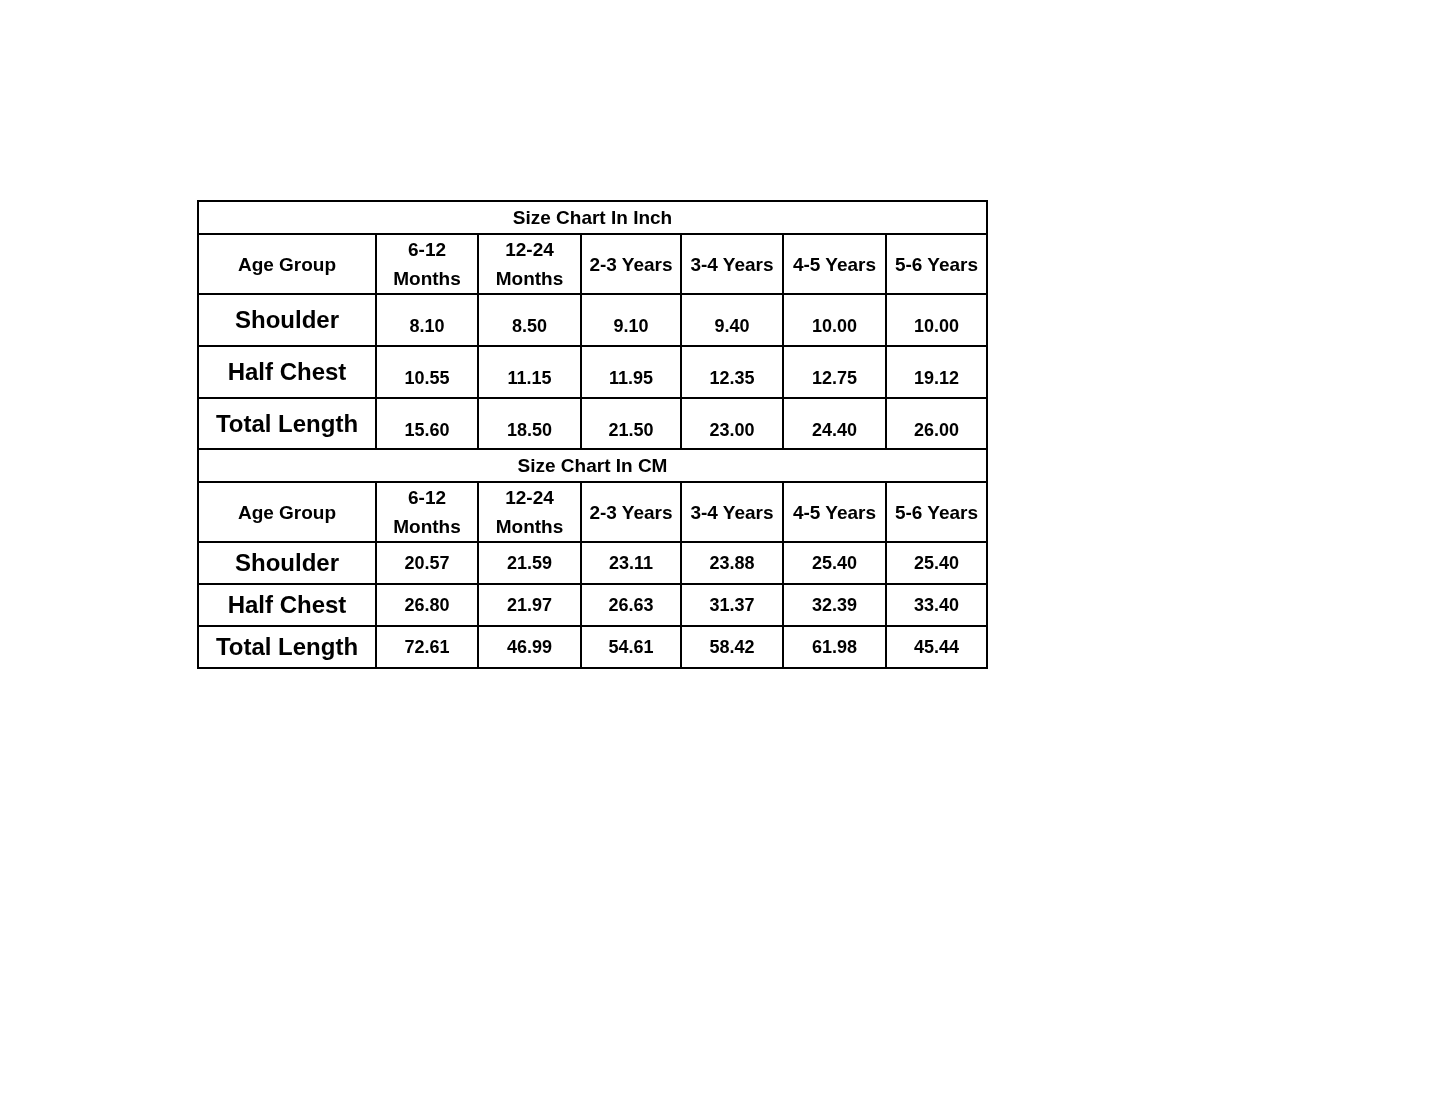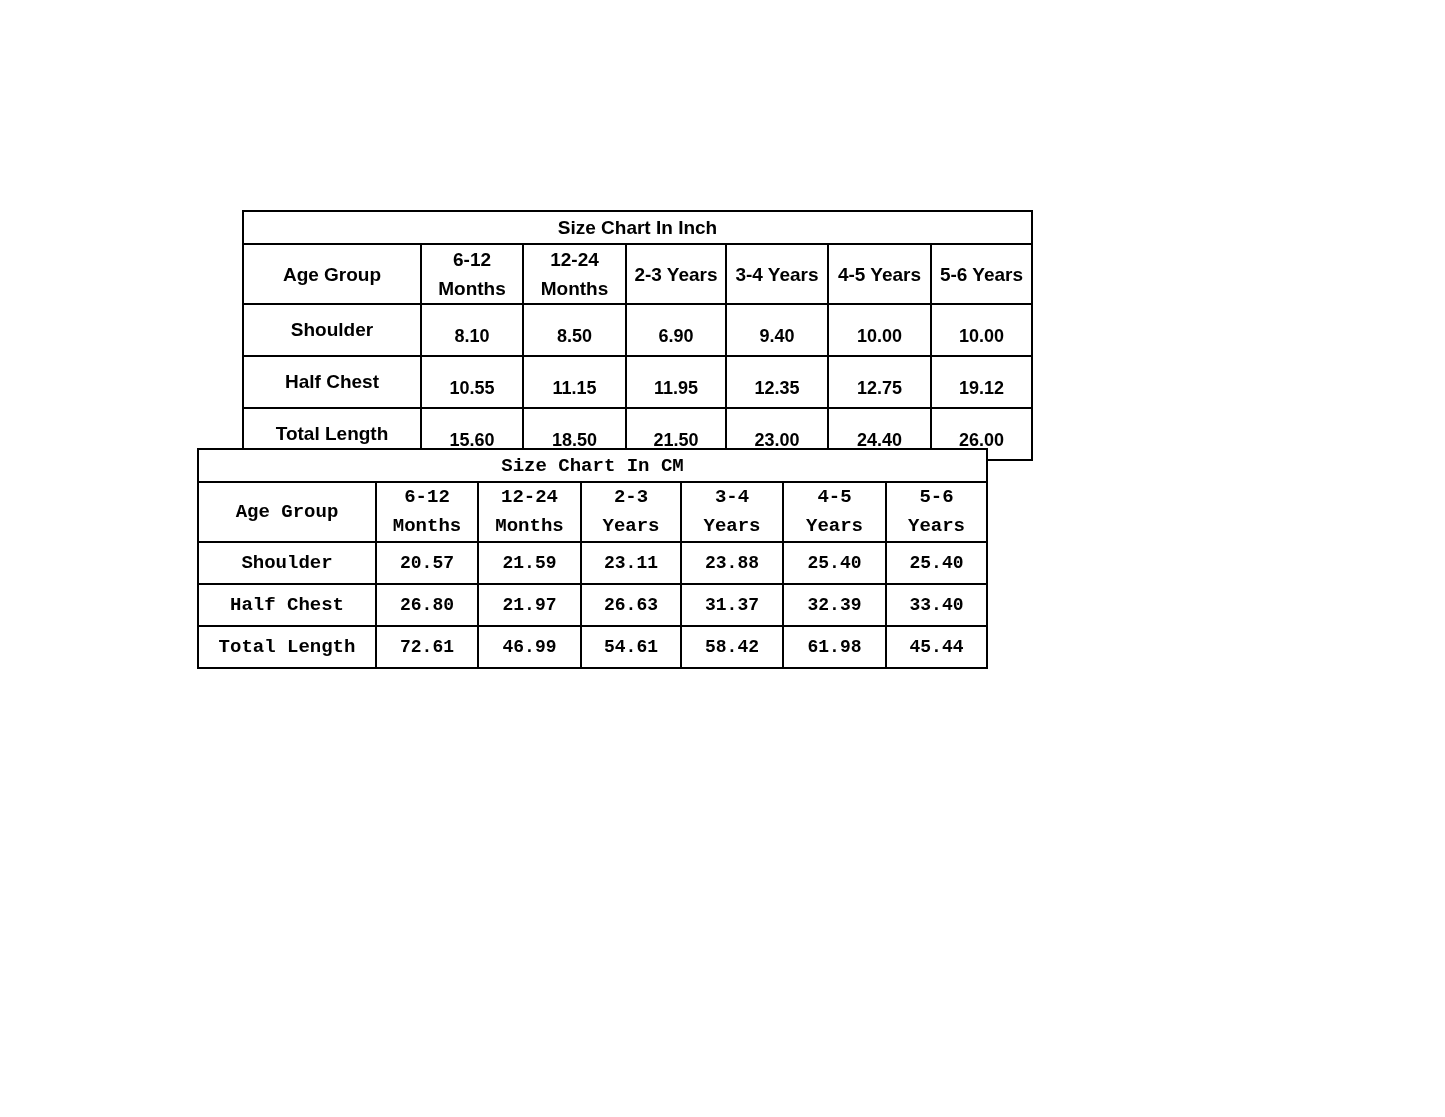--- a/index.html
+++ b/index.html
@@ -39,33 +39,33 @@
     font-size: 19px;
   }
   tr.r-head td {
     height: 58px;
     font-size: 19px;
     line-height: 29px;
   }
   td.wrap2 { white-space: pre-line; }
   tr.r-data td {
     height: 40px;
-    font-size: 19px;
+    font-size: 24px;
   }
   tr.r-data td.vl {
     font-size: 18px;
   }
   
   table.t-inch tr.r-data td.vl {
     vertical-align: bottom;
     padding-bottom: 10px;
     line-height: 18px;
   }
-  .t-inch { top: 210px; margin-left: 45px; }
-  .t-cm  { top: 448px; font-family: Liberation Mono, monospace; }
+  .t-inch { top: 200px; }
+  .t-cm  { top: 448px; }
 </style>
 </head>
 <body>
 
 <div class="canvas">
 
   <table class="size-table t-inch">
     <colgroup>
       <col style="width:178px">
         <col style="width:102px">
@@ -87,21 +87,21 @@
 Months</td>
         <td class="hd">2-3 Years</td>
         <td class="hd">3-4 Years</td>
         <td class="hd">4-5 Years</td>
         <td class="hd">5-6 Years</td>
       </tr>
       <tr class="r-data">
         <td class="lb">Shoulder</td>
         <td class="vl">8.10</td>
         <td class="vl">8.50</td>
-        <td class="vl">6.90</td>
+        <td class="vl">9.10</td>
         <td class="vl">9.40</td>
         <td class="vl">10.00</td>
         <td class="vl">10.00</td>
       </tr>
       <tr class="r-data">
         <td class="lb">Half Chest</td>
         <td class="vl">10.55</td>
         <td class="vl">11.15</td>
         <td class="vl">11.95</td>
         <td class="vl">12.35</td>

